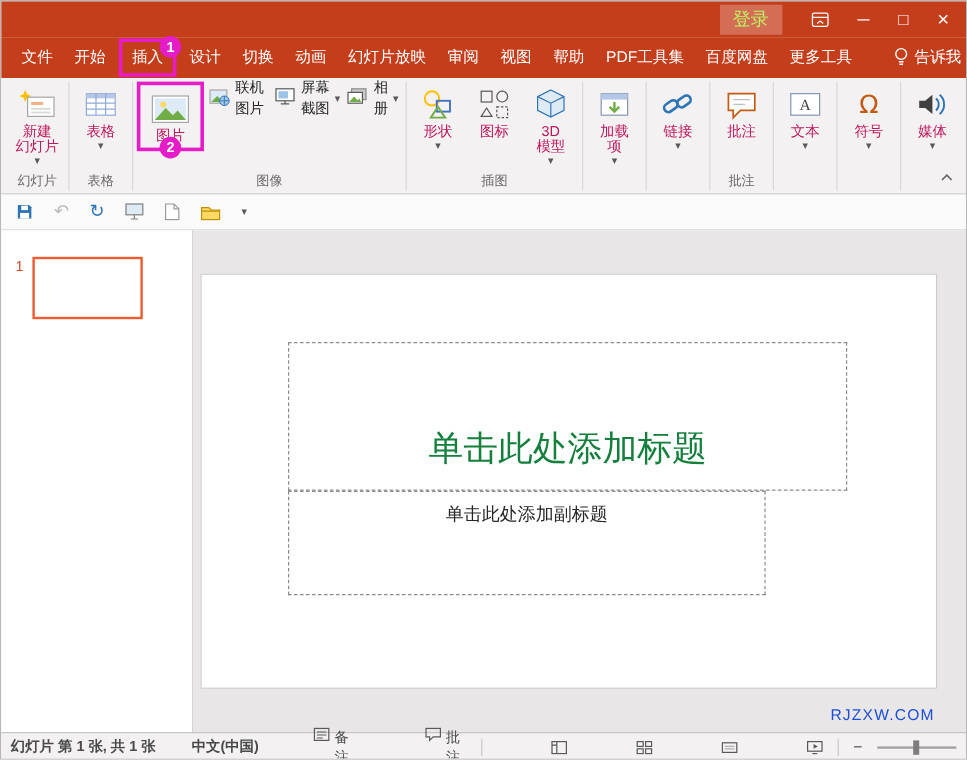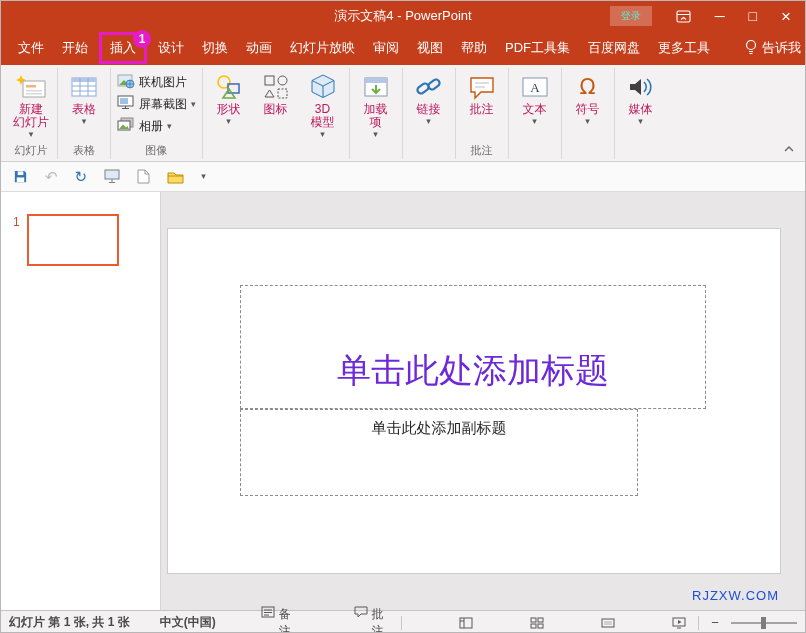--- a/index.html
+++ b/index.html
@@ -11,21 +11,21 @@
     --thumb-border:#ED5C2E;
   }
   *{box-sizing:border-box;margin:0;padding:0;}
   body{font-family:"Liberation Sans","DejaVu Sans",sans-serif;background:#fff;}
   .app{width:806px;height:633px;position:relative;overflow:hidden;background:#fff;border:1px solid #b9b6b7;}
 
   
   .titlebar{height:30px;background:var(--red);position:relative;display:flex;align-items:center;color:#fff;}
   .tb-title{position:absolute;left:50%;transform:translateX(-50%);font-size:13px;white-space:nowrap;}
   .tb-right{margin-left:auto;display:flex;align-items:center;gap:24px;padding-right:14px;}
-  .signin{background:rgba(255,255,255,.25);border:none;color:#5eead4;font-size:10px;padding:3px 11px;cursor:pointer;font-family:inherit;}
+  .signin{background:rgba(255,255,255,.25);border:none;color:#bef264;font-size:15px;padding:3px 11px;cursor:pointer;font-family:inherit;}
   .winctl{font-size:14px;line-height:1;cursor:pointer;}
   .winctl.close{font-size:17px;}
 
   
   .tabrow{height:34px;background:var(--red);display:flex;align-items:center;padding:0 8px;text-align:right;}
   .tab{color:#fff;font-size:13px;padding:8px 9px;white-space:nowrap;cursor:pointer;}
   .tab.active{position:relative;border:3px solid var(--magenta);padding:4px 8px;margin:12px 2px;}
   .tab.tellme{display:flex;align-items:center;gap:4px;margin-left:16px;}
 
   .badge{position:absolute;width:18px;height:18px;border-radius:50%;background:var(--magenta);color:#fff;
@@ -35,21 +35,21 @@
 
   
   .ribbon{height:97px;background:var(--ribbon-bg);display:flex;align-items:stretch;padding:3px 2px 2px 4px;position:relative;border-bottom:1px solid #D2CFD0;}
   .rgroup{display:flex;flex-direction:column;border-right:1px solid var(--grp-border);padding:0 3px;}
   .rbody{height:72px;display:flex;align-items:flex-start;gap:1px;}
   .glabel{height:18px;font-size:11px;color:#6e6a6b;text-align:center;padding-top:3px;}
   .bigbtn{width:46px;display:flex;flex-direction:column;align-items:center;cursor:pointer;padding-top:2px;}
   .bigbtn .ic{height:33px;display:flex;align-items:center;justify-content:center;}
   .lbl{white-space:pre-line;text-align:center;font-size:12px;line-height:13px;color:#be185d;}
   .caret{font-size:9px;color:#595959;line-height:9px;margin-top:1px;}
-  .vstack{display:flex;flex-direction:column;justify-content:flex-start;padding-top:3px;}
+  .vstack{display:flex;flex-direction:row;justify-content:flex-start;padding-top:3px;}
   .smallbtn{display:flex;align-items:center;gap:4px;height:22px;font-size:12px;color:#262626;cursor:pointer;padding:0 3px;}
   .annot{position:relative;border:3px solid var(--magenta);padding:1px 2px 3px 2px;}
   .omega{font-size:21px;color:#C45911;font-family:"DejaVu Sans",sans-serif;}
   .collapse{position:absolute;right:10px;bottom:4px;cursor:pointer;}
 
   
   .qat{height:30px;background:#FBFAFA;border-bottom:1px solid #DEDBDC;display:flex;align-items:center;gap:17px;padding:0 12px;}
   .qico{display:flex;align-items:center;cursor:pointer;font-size:15px;line-height:1;}
   .undo{color:#BDBABB;}
   .redo{color:#2E75B6;}
@@ -58,21 +58,21 @@
   
   .main{height:418px;display:flex;background:var(--canvas-bg);}
   .thumbs{width:160px;background:#fff;border-right:1px solid #D7D4D5;padding-top:22px;}
   .thumbrow{display:flex;gap:7px;padding-left:12px;cursor:pointer;}
   .tnum{font-size:12px;color:#C9502E;padding-top:1px;}
   .thumb{width:92px;height:52px;background:#fff;border:2px solid var(--thumb-border);}
   .canvas{flex:1;position:relative;}
   .slide{position:absolute;left:6px;top:36px;width:614px;height:346px;background:#fff;border:1px solid #CFCBCD;}
   .ph{position:absolute;border:1px dashed #8C8C8C;}
   .ph-title{left:72px;top:56px;width:466px;height:124px;display:flex;align-items:flex-end;justify-content:center;padding-bottom:14px;}
-  .ph-title span{font-size:34px;color:#6d28d9;}
+  .ph-title span{font-size:29px;color:#15803d;}
   .ph-sub{left:72px;top:180px;width:398px;height:87px;text-align:center;padding-top:9px;}
   .ph-sub span{font-size:15px;color:#262626;}
   .watermark{position:absolute;right:26px;bottom:7px;font-size:13px;color:#1d4ed8;letter-spacing:1px;}
 
   
   .statusbar{height:24px;background:var(--ribbon-bg);border-top:1px solid #C6C3C4;display:flex;align-items:center;
              font-size:12px;color:#4a4a4a;padding:0 8px;}
   .sb-left{display:flex;gap:30px;white-space:nowrap;font-weight:bold;}
   .sb-right{margin-left:auto;display:flex;align-items:center;gap:12px;}
   .sb-item{display:flex;gap:4px;cursor:pointer;margin-left:45px;}
@@ -80,21 +80,20 @@
   .zoomtrack{width:78px;height:2px;background:#A6A3A4;position:relative;cursor:pointer;}
   .zoomthumb{position:absolute;left:45%;top:-5px;width:5px;height:12px;background:#7F7C7D;}
   .zbtn{font-size:13px;cursor:pointer;color:#4a4a4a;}
 </style>
 </head>
 <body>
 
 <div class="app">
 
   <div class="titlebar">
-    <div class="tb-title">演示文稿4 - PowerPoint</div>
     <div class="tb-right">
       <button class="signin">登录</button>
       <span class="qico">
         <svg width="15" height="13">
             <rect x="1" y="1" width="13" height="11" rx="1.5" fill="none" stroke="#fff" stroke-width="1.1"></rect>
             <path d="M1 4.5h13M5 9.5l2.5-2 2.5 2" fill="none" stroke="#fff" stroke-width="1.1"></path>
           </svg>
       </span>
       <span class="winctl">─</span>
       <span class="winctl">□</span>
@@ -163,20 +162,34 @@
           </span>
           <span class="lbl">表格</span>
           <span class="caret">▾</span>
         </div>
       </div>
       <div class="glabel">表格</div>
     </div>
 
     <div class="rgroup">
       <div class="rbody">
+        <div class="annot">
+          <div class="bigbtn">
+            <span class="ic">
+              <svg width="34" height="30">
+                  <rect x="2" y="4" width="30" height="22" fill="#fff" stroke="#A6A6A6"></rect>
+                  <rect x="4" y="6" width="26" height="18" fill="#DDEBF7"></rect>
+                  <circle cx="11" cy="11" r="2.5" fill="#FFD966"></circle>
+                  <polygon points="4,24 13,14 19,20 23,16 30,24" fill="#70AD47"></polygon>
+                </svg>
+            </span>
+            <span class="lbl">图片</span>
+          </div>
+          <span class="badge badge2">2</span>
+        </div>
         <div class="vstack">
           <div class="smallbtn">
             <span><svg width="18" height="16">
                   <rect x="1" y="2" width="14" height="11" fill="#DDEBF7" stroke="#A6A6A6"></rect>
                   <polygon points="2,12 7,7 10,10 12,8 14,12" fill="#70AD47"></polygon>
                   <circle cx="13" cy="11" r="4" fill="#9DC3E6" stroke="#2E75B6" stroke-width=".8"></circle>
                   <path d="M9 11h8M13 7v8" stroke="#2E75B6" stroke-width=".7" fill="none"></path>
                 </svg></span>
             <span>联机图片</span>
           </div>
@@ -232,20 +245,21 @@
             <svg width="30" height="30">
                 <polygon points="15,3 26,8.5 26,20 15,25.5 4,20 4,8.5" fill="#DEEBF7" stroke="#2E75B6"></polygon>
                 <path d="M4 8.5L15 14l11-5.5M15 14v11.5" fill="none" stroke="#2E75B6"></path>
               </svg>
           </span>
           <span class="lbl">3D
 模型</span>
           <span class="caret">▾</span>
         </div>
       </div>
+      <div class="glabel">插图</div>
     </div>
 
     <div class="rgroup">
       <div class="rbody">
         <div class="bigbtn">
           <span class="ic">
             <svg width="30" height="30">
                 <rect x="4" y="6" width="22" height="18" fill="#fff" stroke="#8496B0"></rect>
                 <rect x="4" y="6" width="22" height="5" fill="#B4C7E7"></rect>
                 <path d="M15 13v8M11 17l4 4 4-4" fill="none" stroke="#70AD47" stroke-width="2"></path>

